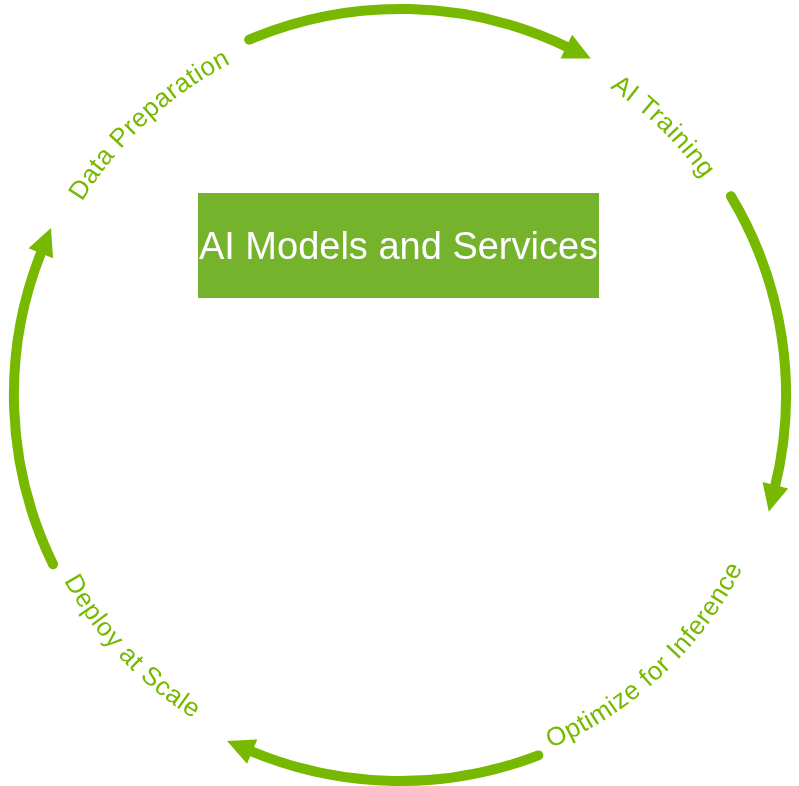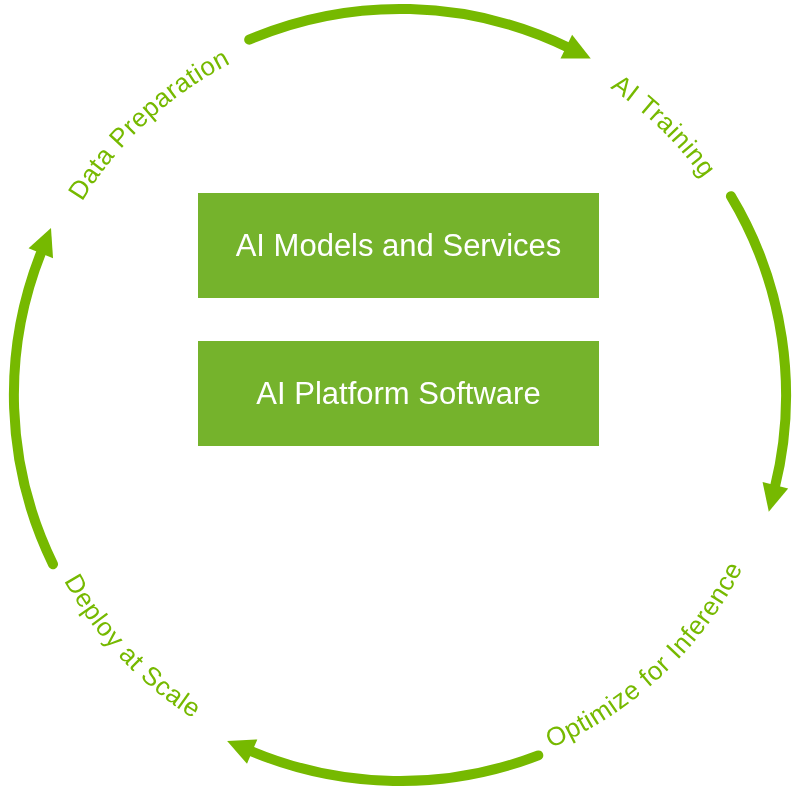--- a/index.html
+++ b/index.html
@@ -47,21 +47,21 @@
   }
   .layer-box{
     height:105px;
     background:var(--box-green);
     display:flex;
     align-items:center;
     justify-content:center;
   }
   .layer-box span{
     color:var(--box-text);
-    font-size:31px;
+    font-size:38px;
     line-height:1;
     white-space:nowrap;
   }
 </style>
 </head>
 <body>
 
 <div class="canvas">
 
   <svg class="cycle" viewBox="0 0 799 786">
@@ -89,18 +89,15 @@
     </text>
     <text class="curve-label" text-anchor="middle">
       <textPath href="#bottomTextPath" startOffset="12.0%">Deploy at Scale</textPath>
     </text>
   </svg>
 
   <div class="stack">
     <div class="layer-box">
       <span>AI Models and Services</span>
     </div>
-    <div class="layer-box">
-      <span>AI Platform Software</span>
-    </div>
   </div>
 
 </div>
 
 </body></html>

